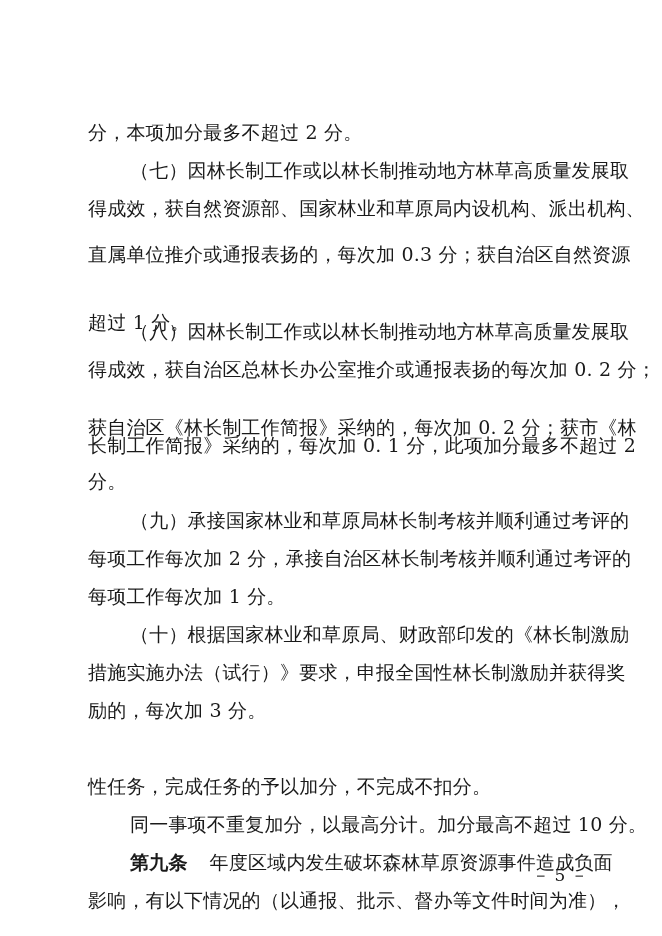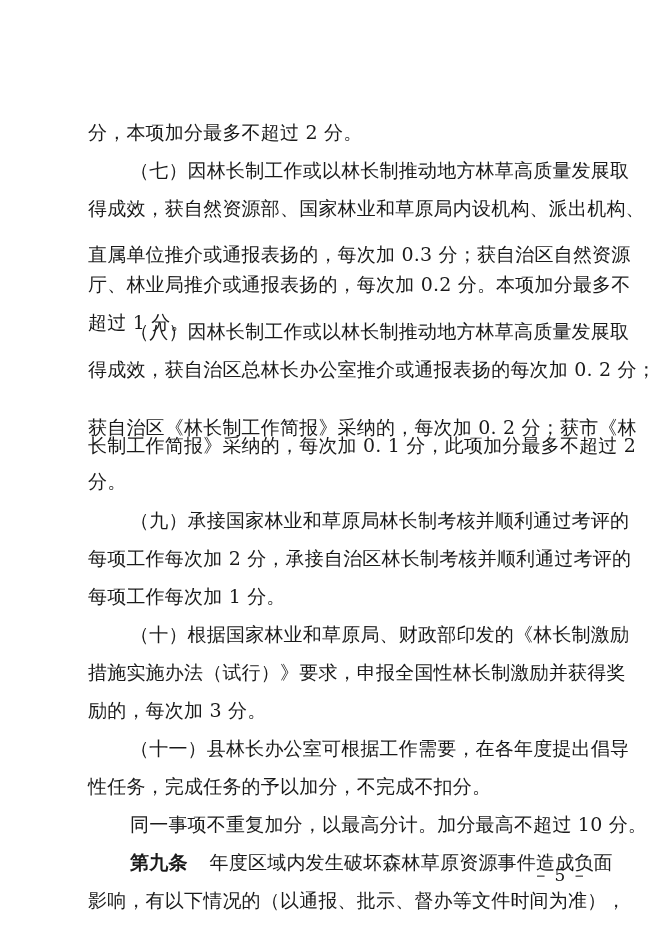--- a/index.html
+++ b/index.html
@@ -17,38 +17,36 @@
 </style>
 </head>
 <body>
 
 <div class="page">
   <div class="line" style="top:117px">分，本项加分最多不超过 2 分。</div>
 
   <div class="line indent justify" style="top:155px">（七）因林长制工作或以林长制推动地方林草高质量发展取</div>
   <div class="line justify" style="top:193px">得成效，获自然资源部、国家林业和草原局内设机构、派出机构、</div>
   <div class="line justify" style="top:239px">直属单位推介或通报表扬的，每次加 0.3 分；获自治区自然资源</div>
-  <div class="line justify" style="top:269px">厅、林业局推介或通报表扬的，每次加 0.2 分。本项加分最多不</div>
   <div class="line" style="top:307px">超过 1 分。</div>
 
   <div class="line indent justify" style="top:314px; top:316px">（八）因林长制工作或以林长制推动地方林草高质量发展取</div>
   <div class="line justify" style="top:354px">得成效，获自治区总林长办公室推介或通报表扬的每次加 0. 2 分；</div>
   <div class="line justify" style="top:412px">获自治区《林长制工作简报》采纳的，每次加 0. 2 分；获市《林</div>
   <div class="line justify" style="top:430px">长制工作简报》采纳的，每次加 0. 1 分，此项加分最多不超过 2</div>
   <div class="line" style="top:466px">分。</div>
 
   <div class="line indent justify" style="top:505px">（九）承接国家林业和草原局林长制考核并顺利通过考评的</div>
   <div class="line justify" style="top:543px">每项工作每次加 2 分，承接自治区林长制考核并顺利通过考评的</div>
   <div class="line" style="top:581px">每项工作每次加 1 分。</div>
 
   <div class="line indent justify" style="top:619px">（十）根据国家林业和草原局、财政部印发的《林长制激励</div>
   <div class="line justify" style="top:657px">措施实施办法（试行）》要求，申报全国性林长制激励并获得奖</div>
   <div class="line" style="top:695px">励的，每次加 3 分。</div>
 
-  <div class="line indent justify" style="top:733px">（十一）县林长办公室可根据工作需要，在各年度提出倡导</div>
   <div class="line" style="top:771px">性任务，完成任务的予以加分，不完成不扣分。</div>
 
   <div class="line indent justify" style="top:809px">同一事项不重复加分，以最高分计。加分最高不超过 10 分。</div>
 
   <div class="line indent" style="top:847px">
     <span class="article-head">第九条</span><span style="display:inline-block;width:22px"></span><span>年度区域内发生破坏森林草原资源事件造成负面</span>
   </div>
   <div class="line justify" style="top:885px">影响，有以下情况的（以通报、批示、督办等文件时间为准），</div>
 
   <div class="footer">－ 5 －</div>

